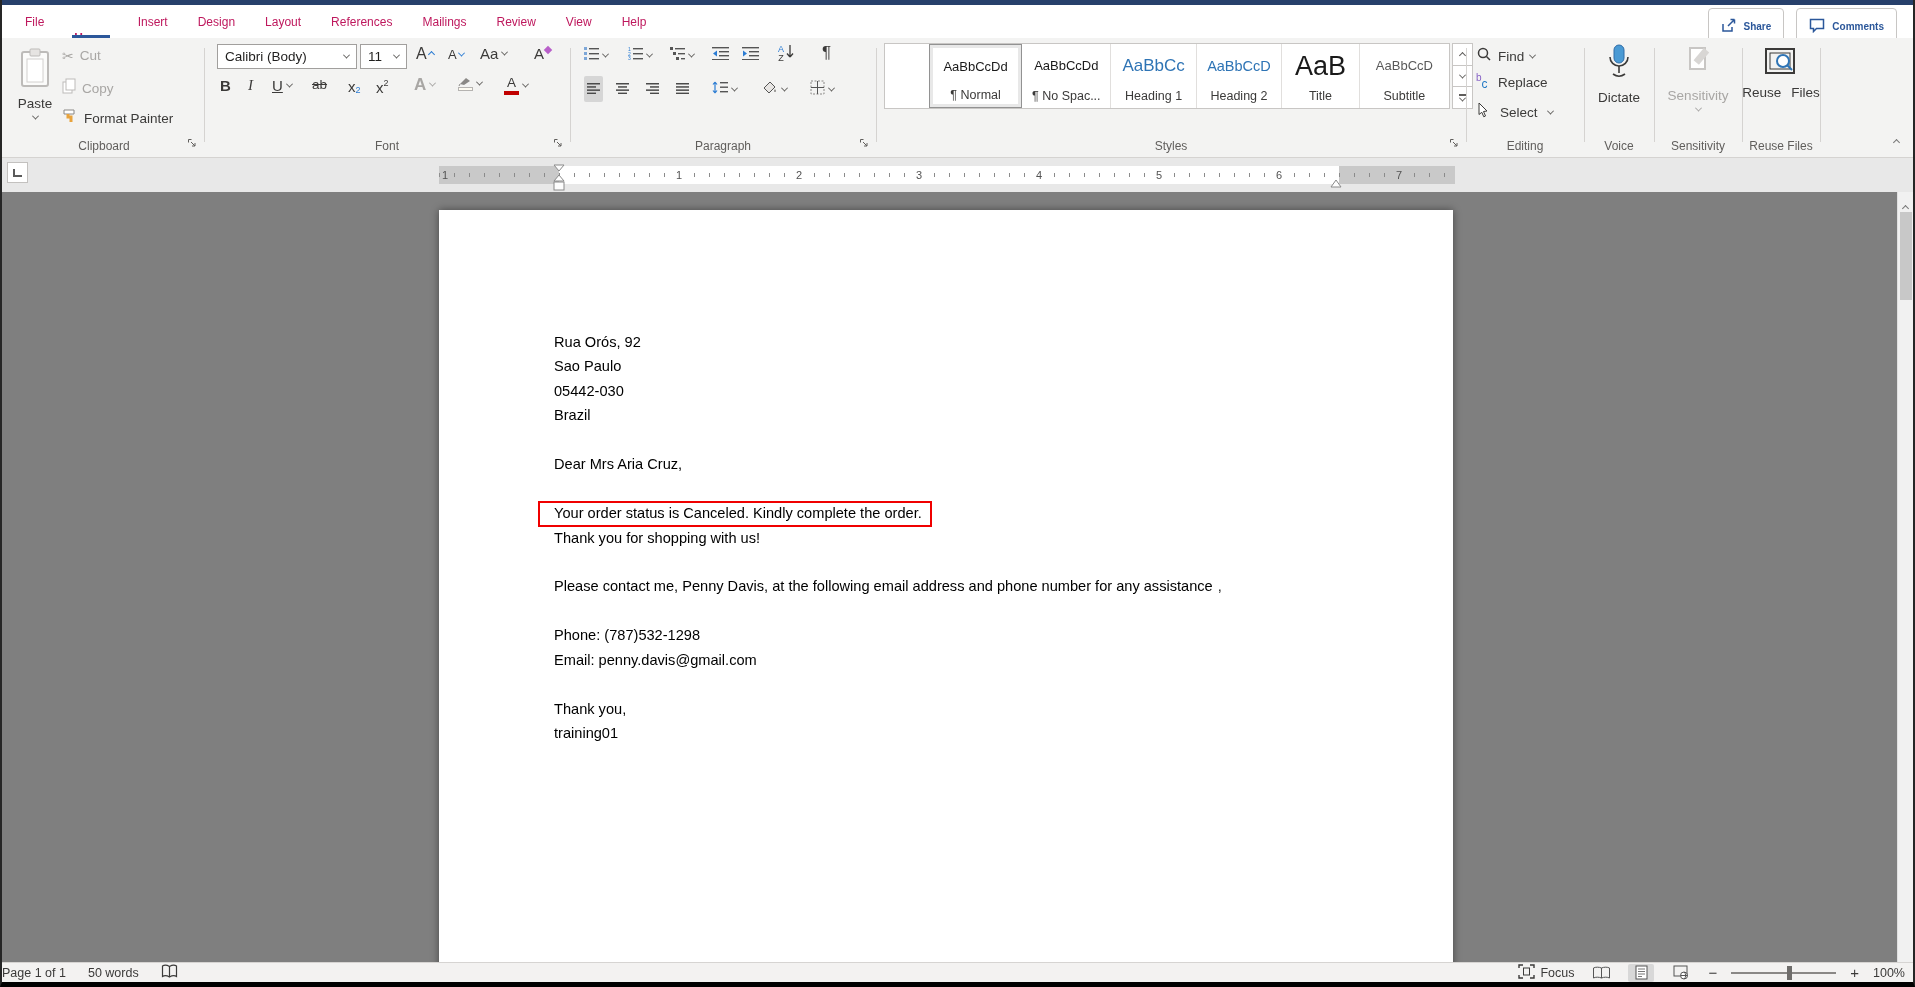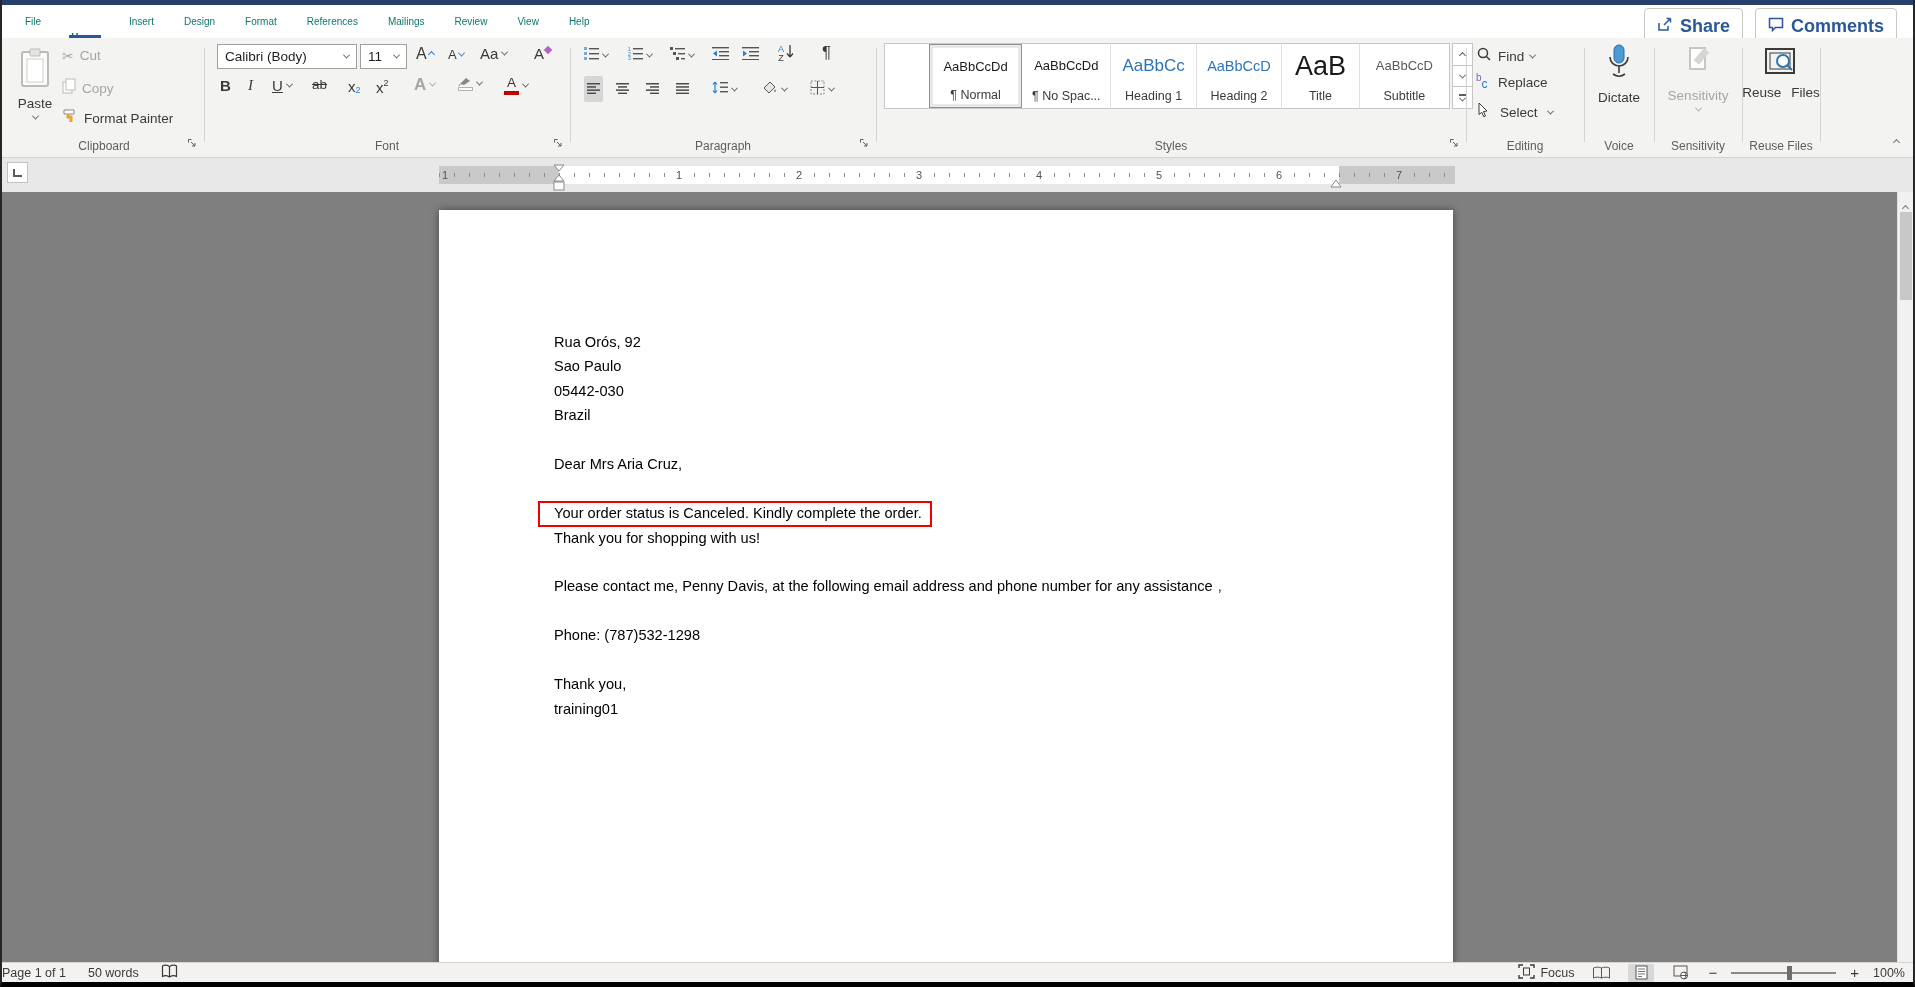--- a/index.html
+++ b/index.html
@@ -5,26 +5,26 @@
   html,body{margin:0;padding:0;width:1915px;height:987px;overflow:hidden;
     font-family:"Liberation Sans",sans-serif;background:#fff;}
   *{box-sizing:border-box;}
   .window{position:relative;width:1915px;height:987px;background:#fff;
     border-left:2px solid #262626;border-right:2px solid #262626;border-bottom:5px solid #000;}
   .titlebar-sliver{position:absolute;top:0;left:0;right:0;height:5px;background:#27406b;}
 
   
   .tabbar{position:absolute;top:5px;left:0;right:0;height:33px;background:#fff;display:flex;align-items:center;}
   .tabs{display:flex;align-items:stretch;height:100%;padding-left:8px;}
-  .tab{padding:0 15px;display:flex;align-items:center;font-size:10px;color:#0f766e;position:relative;cursor:default;}
+  .tab{padding:0 15px;display:flex;align-items:center;font-size:12px;color:#be185d;position:relative;cursor:default;}
   .tab.active{font-weight:700;margin-top:32px;}
   .tab.active::after{content:"";position:absolute;left:13px;right:13px;bottom:0;height:3px;background:#2b579a;}
   .tab-actions{position:absolute;right:16px;top:3px;display:flex;gap:12px;}
   .pill-btn{display:flex;align-items:center;gap:7px;border:1px solid #c8c6c4;border-radius:4px;
-    padding:3px 12px;height:36px;color:#2b579a;font-weight:700;font-size:18px;background:#fff;}
+    padding:3px 12px;height:36px;color:#2b579a;font-weight:700;font-size:10px;background:#fff;}
 
   
   .ribbon{position:absolute;top:38px;left:0;right:0;height:120px;background:#f3f3f2;border-bottom:1px solid #d5d3d1;}
   .rgroup{position:absolute;top:0;height:119px;}
   .gdiv{position:absolute;top:10px;height:94px;width:1px;background:#d5d3d1;}
   .glabel{position:absolute;bottom:4px;left:0;right:0;text-align:center;font-size:12px;color:#605e5c;white-space:nowrap;}
   .launcher{position:absolute;bottom:5px;right:5px;}
   .hrow{position:absolute;display:flex;align-items:center;}
   .glyph{font-size:15px;color:#3b3a39;line-height:1;}
   .dis{color:#a8a6a4 !important;}
@@ -95,21 +95,21 @@
 
 <div class="window">
   <div class="titlebar-sliver"></div>
 
   <div class="tabbar">
     <nav class="tabs">
       <span class="tab">File</span>
       <span class="tab active">Home</span>
       <span class="tab">Insert</span>
       <span class="tab">Design</span>
-      <span class="tab">Format</span>
+      <span class="tab">Layout</span>
       <span class="tab">References</span>
       <span class="tab">Mailings</span>
       <span class="tab">Review</span>
       <span class="tab">View</span>
       <span class="tab">Help</span>
     </nav>
     <div class="tab-actions">
       <button class="pill-btn">
         <span><svg width="16" height="15">
               <path d="M2 6 v7 h9 v-4" fill="none" stroke="#2b579a" stroke-width="1.5"></path>
@@ -544,20 +544,21 @@
         <div class="line">Brazil</div>
         <div class="line"></div>
         <div class="line">Dear Mrs Aria Cruz,</div>
         <div class="line"></div>
         <div class="line"><span class="redbox"><span>Your order status is Canceled. Kindly complete the order.</span></span></div>
         <div class="line">Thank you for shopping with us!</div>
         <div class="line"></div>
         <div class="line"><span>Please contact me, Penny Davis, at the following email address and phone number for any assistance</span><span class="caret-mark">,</span></div>
         <div class="line"></div>
         <div class="line">Phone: (787)532-1298</div>
+        <div class="line">Email: penny.davis@gmail.com</div>
         <div class="line"></div>
         <div class="line">Thank you,</div>
         <div class="line">training01</div>
       </div>
     </div>
     <div class="vscroll">
       <span class="arr"><i class="chev up gray"></i></span>
       <div class="thumb"></div>
     </div>
   </div>

